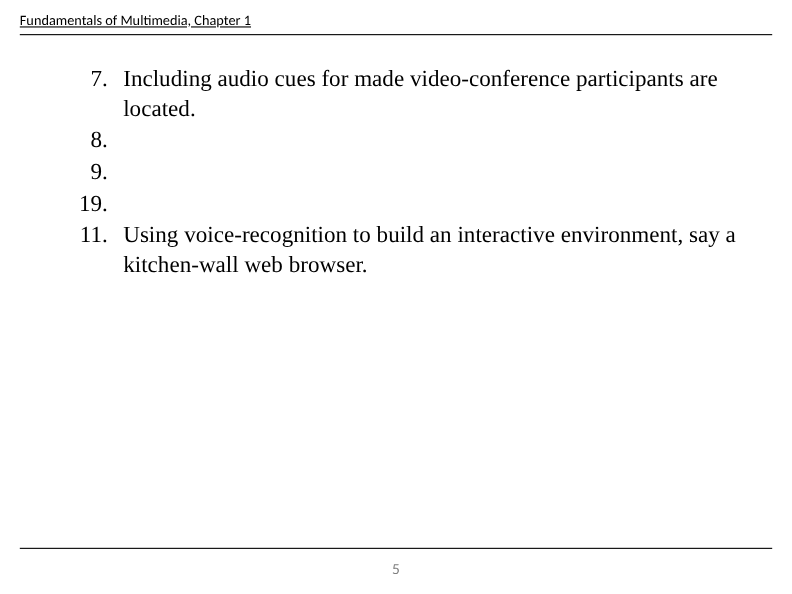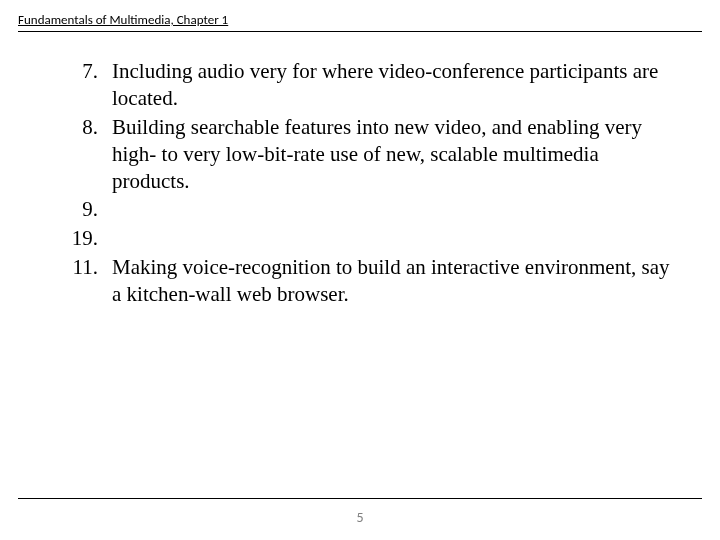--- a/index.html
+++ b/index.html
@@ -23,35 +23,34 @@
 
   <div class="header">
     <div class="header-title">Fundamentals of Multimedia, Chapter 1</div>
     <div class="header-rule"></div>
   </div>
 
   <div class="content">
     <ol class="list">
       <li class="list-item">
         <span class="num">7.</span>
-        <span class="txt">Including audio very for where video-conference participants are located.</span>
+        <span class="txt">Including audio cues for made video-conference participants are located.</span>
       </li>
       <li class="list-item">
         <span class="num">8.</span>
-        <span class="txt">Building searchable features into new video, and enabling very high- to very low-bit-rate use of new, scalable multimedia products.</span>
       </li>
       <li class="list-item">
         <span class="num">9.</span>
       </li>
       <li class="list-item">
         <span class="num">19.</span>
       </li>
       <li class="list-item">
         <span class="num">11.</span>
-        <span class="txt">Making voice-recognition to build an interactive environment, say a kitchen-wall web browser.</span>
+        <span class="txt">Using voice-recognition to build an interactive environment, say a kitchen-wall web browser.</span>
       </li>
     </ol>
   </div>
 
   <div class="footer">
     <div class="footer-rule"></div>
     <div class="page-number">5</div>
   </div>
 
 </div>

